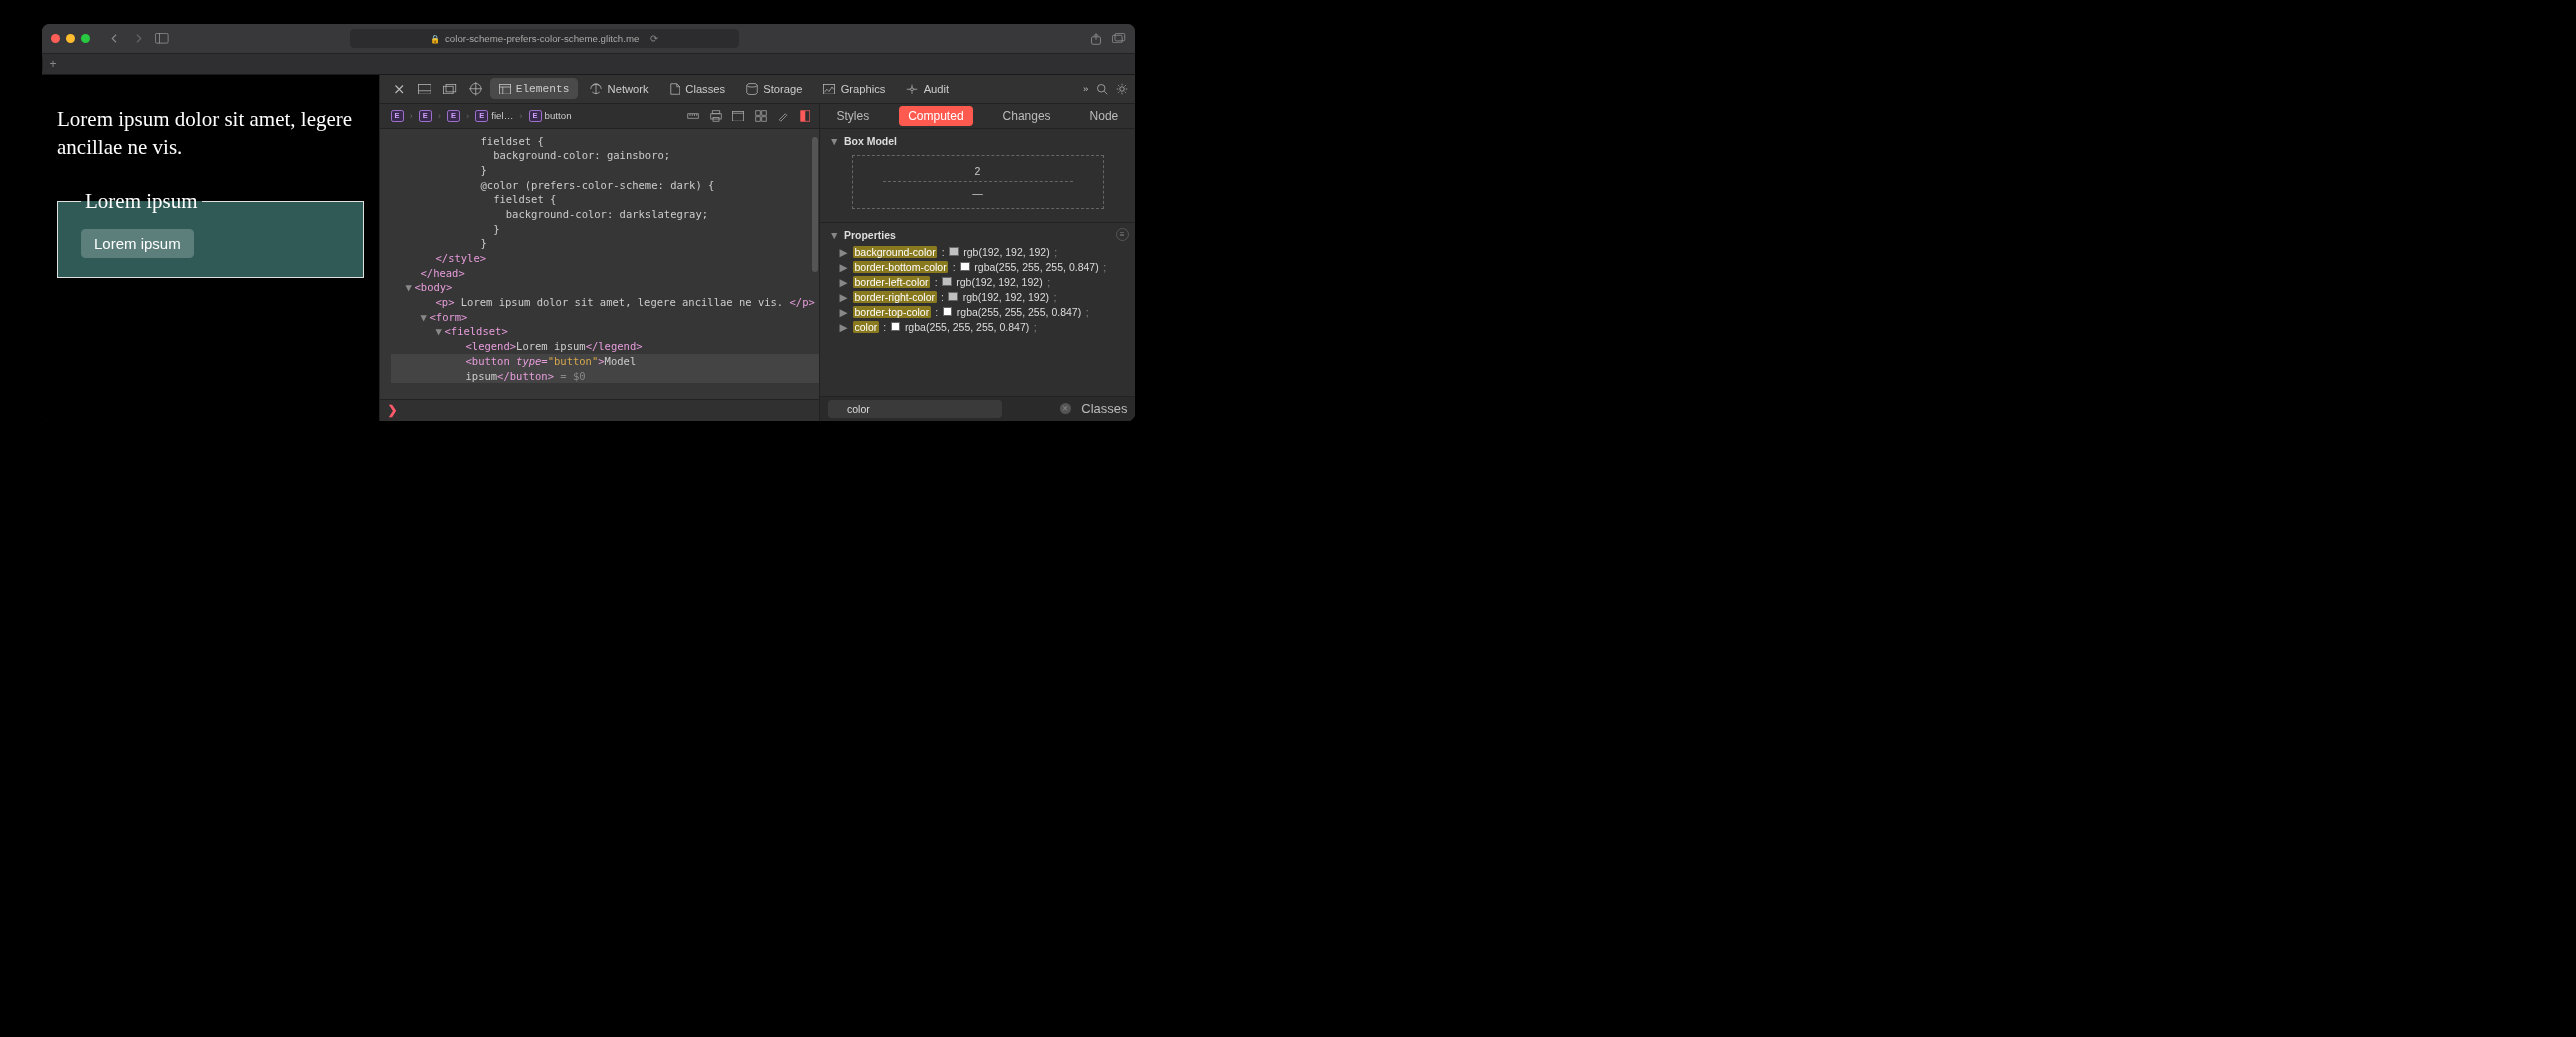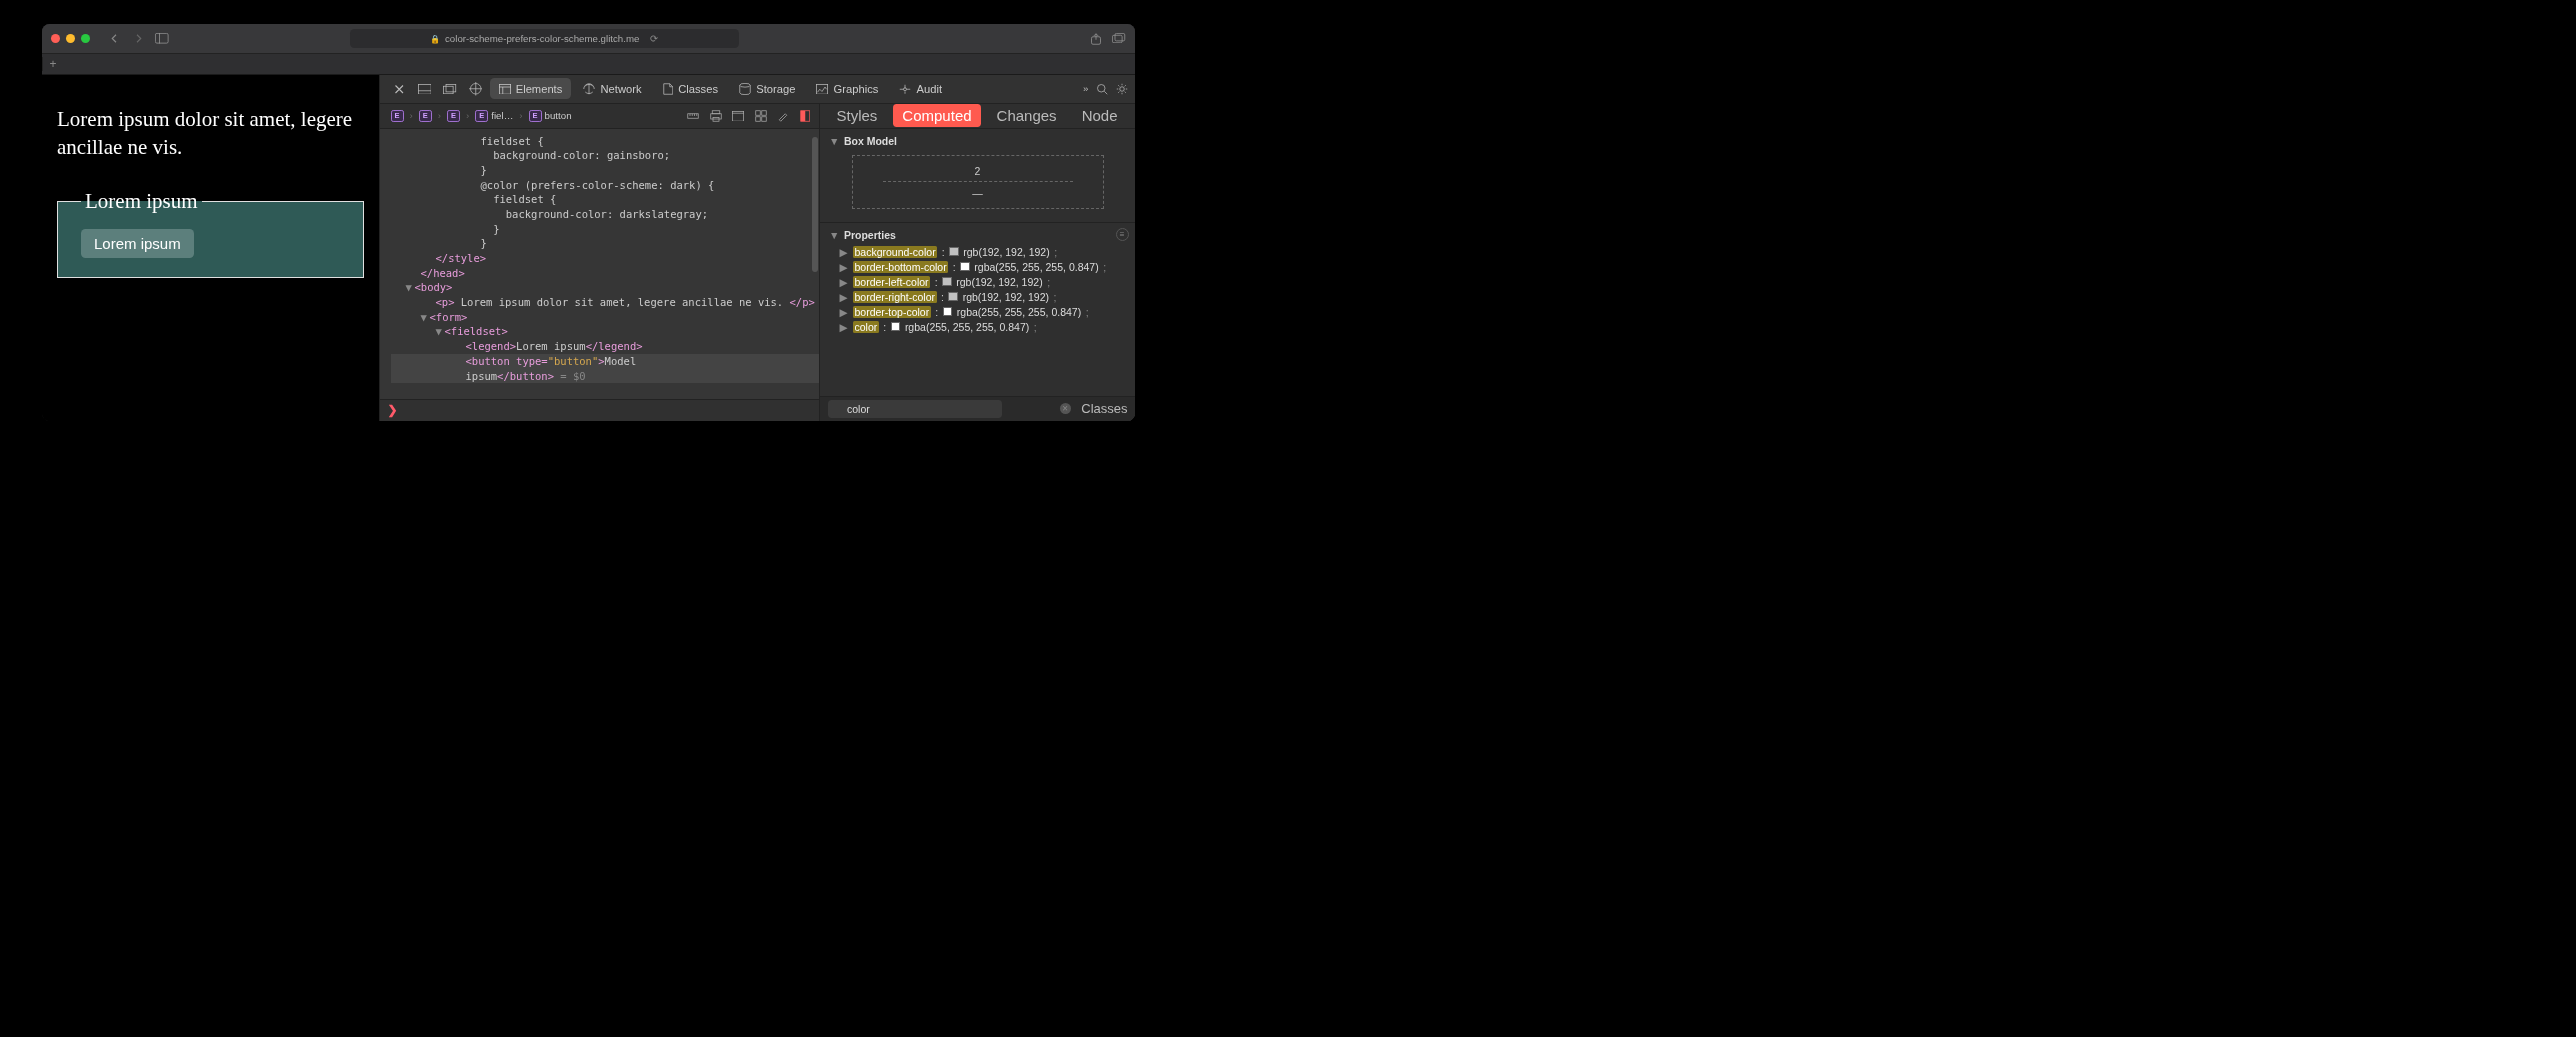--- a/index.html
+++ b/index.html
@@ -160,21 +160,21 @@
   color: #bbb;
   border-radius: 3.7px;
 }
 .dt-tab {
   display: flex; align-items: center; gap: 5.2px;
   padding: 4.5px 9px;
   border-radius: 4.5px;
   color: #ccc;
   font-size: 11.2px;
 }
-.dt-tab.active { background: #4a4a4a; }
+.dt-tab.active { background: #4a4a4a; font-family: Liberation Mono, monospace; }
 .dt-right { margin-left: auto; display: flex; gap: 7.5px; align-items:center;}
 
 .dt-body {
   flex: 1;
   display: flex;
 }
 .elements-pane {
   flex: 1;
   display: flex;
   flex-direction: column;
@@ -215,21 +215,21 @@
   font-size: 10.5px;
   line-height: 1.4;
   padding: 4.5px 0 4.5px 10.5px;
   overflow: hidden;
   color: #bbb;
   position: relative;
 }
 .dom .line { white-space: pre; }
 .ind1{padding-left:15px}.ind2{padding-left:30px}.ind3{padding-left:45px}.ind5{padding-left:75px}.ind6{padding-left:90px}
 .tag { color: #e89ddc; }
-.attr { color: #e89ddc; }
+.attr { color: #e89ddc; font-style: italic; }
 .val { color: #d6a84f; }
 .txt { color: #ccc; }
 .disclose { color: #888; display:inline-block; width:9px; }
 .sel-line { background: #444; }
 .eq0 { color: #888; }
 .dom-scrollbar {
   position:absolute; right:1.5px; top:7.5px; width:6px; height:135px;
   background:#555; border-radius:3px;
 }
 
@@ -245,24 +245,24 @@
 }
 
 .side-pane {
   width: 315px;
   display: flex;
   flex-direction: column;
   background: #2f2f2f;
 }
 .sp-tabs {
   height: 25.5px;
-  display:flex; align-items:center; gap:7px;
+  display:flex; align-items:center; gap:21px;
   padding: 0 7.5px;
   border-bottom: 0.7px solid #222;
-  font-size:15px;
+  font-size:12px;
 }
 .sp-tab { padding: 3px 9px; border-radius:3.7px; color:#bbb; }
 .sp-tab.active { background: #ff5a4f; color:#fff; }
 
 .sp-section {
   border-bottom: 0.7px solid #222;
   padding: 6px 9px;
 }
 .sp-head { display:flex; align-items:center; gap:4.5px; font-weight:600; color:#ddd; font-size:10.5px;}
 .sp-disc { color:#888; }

